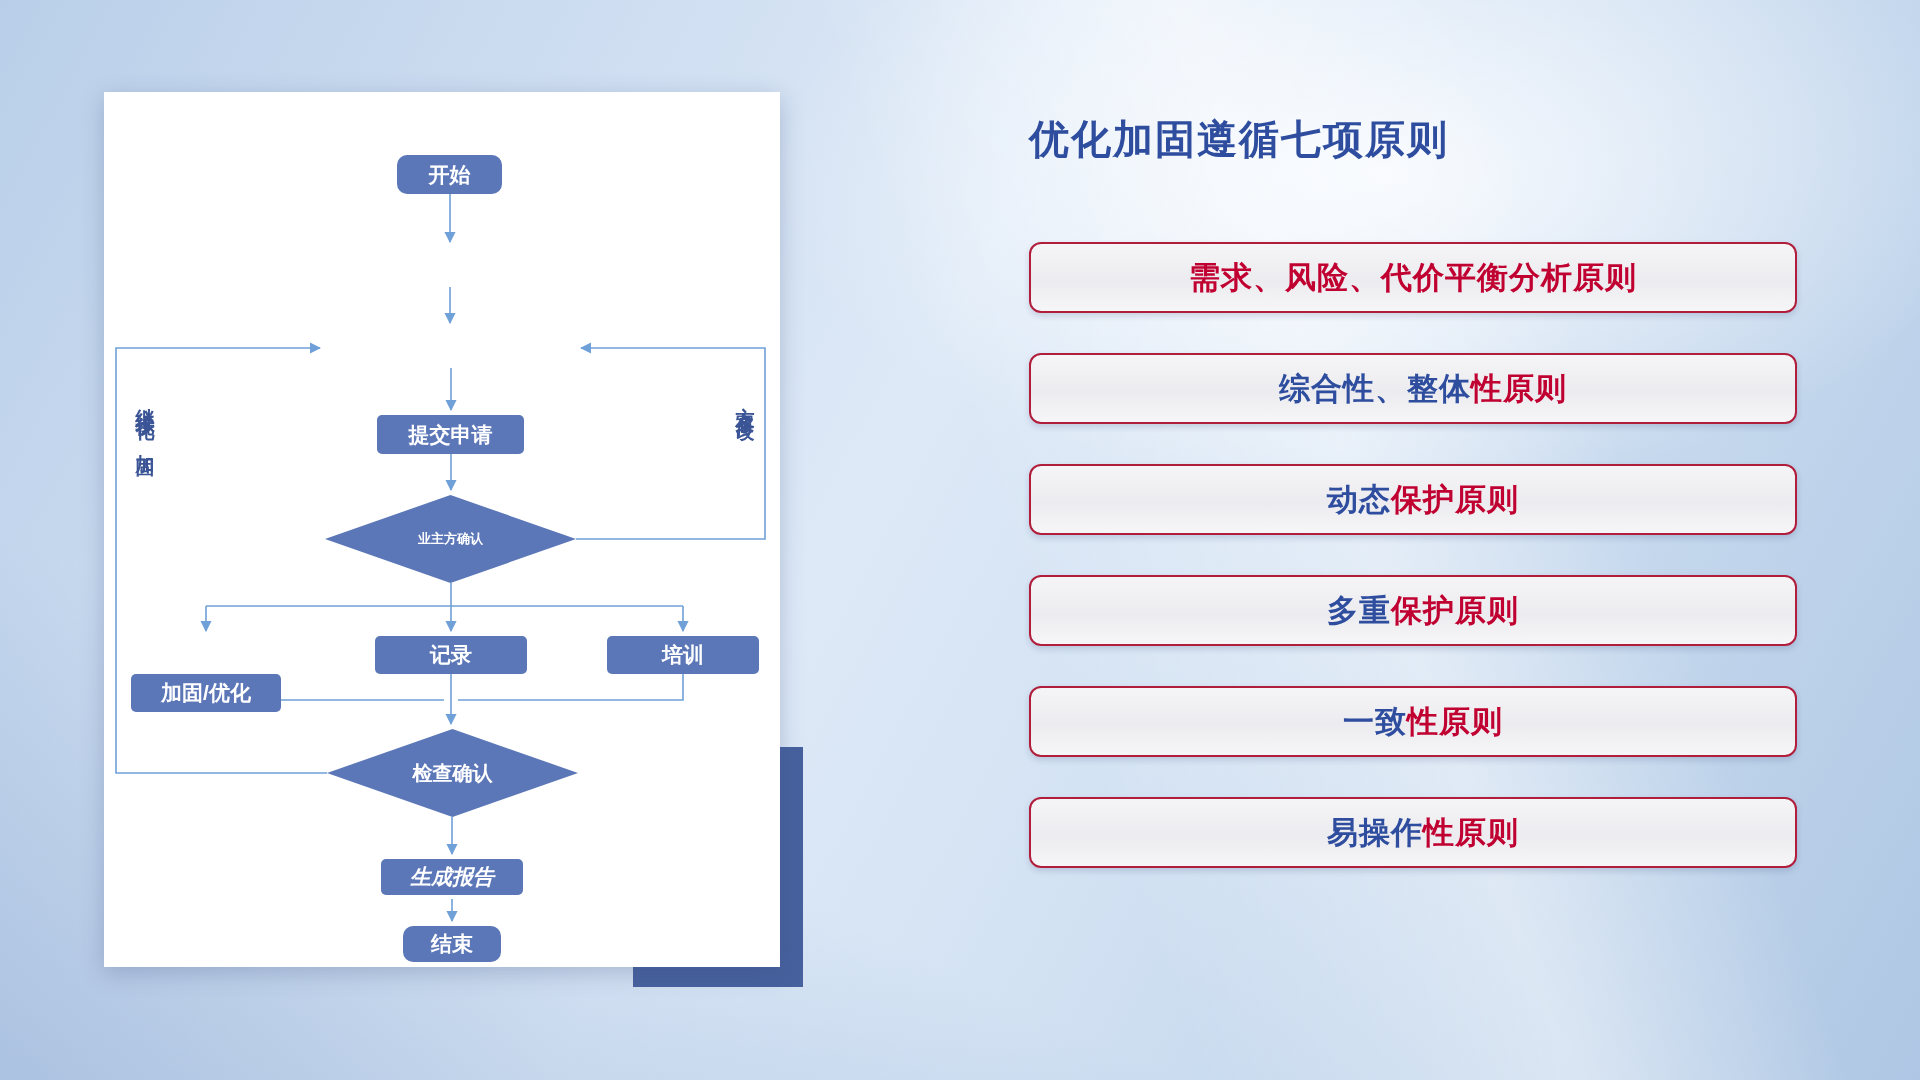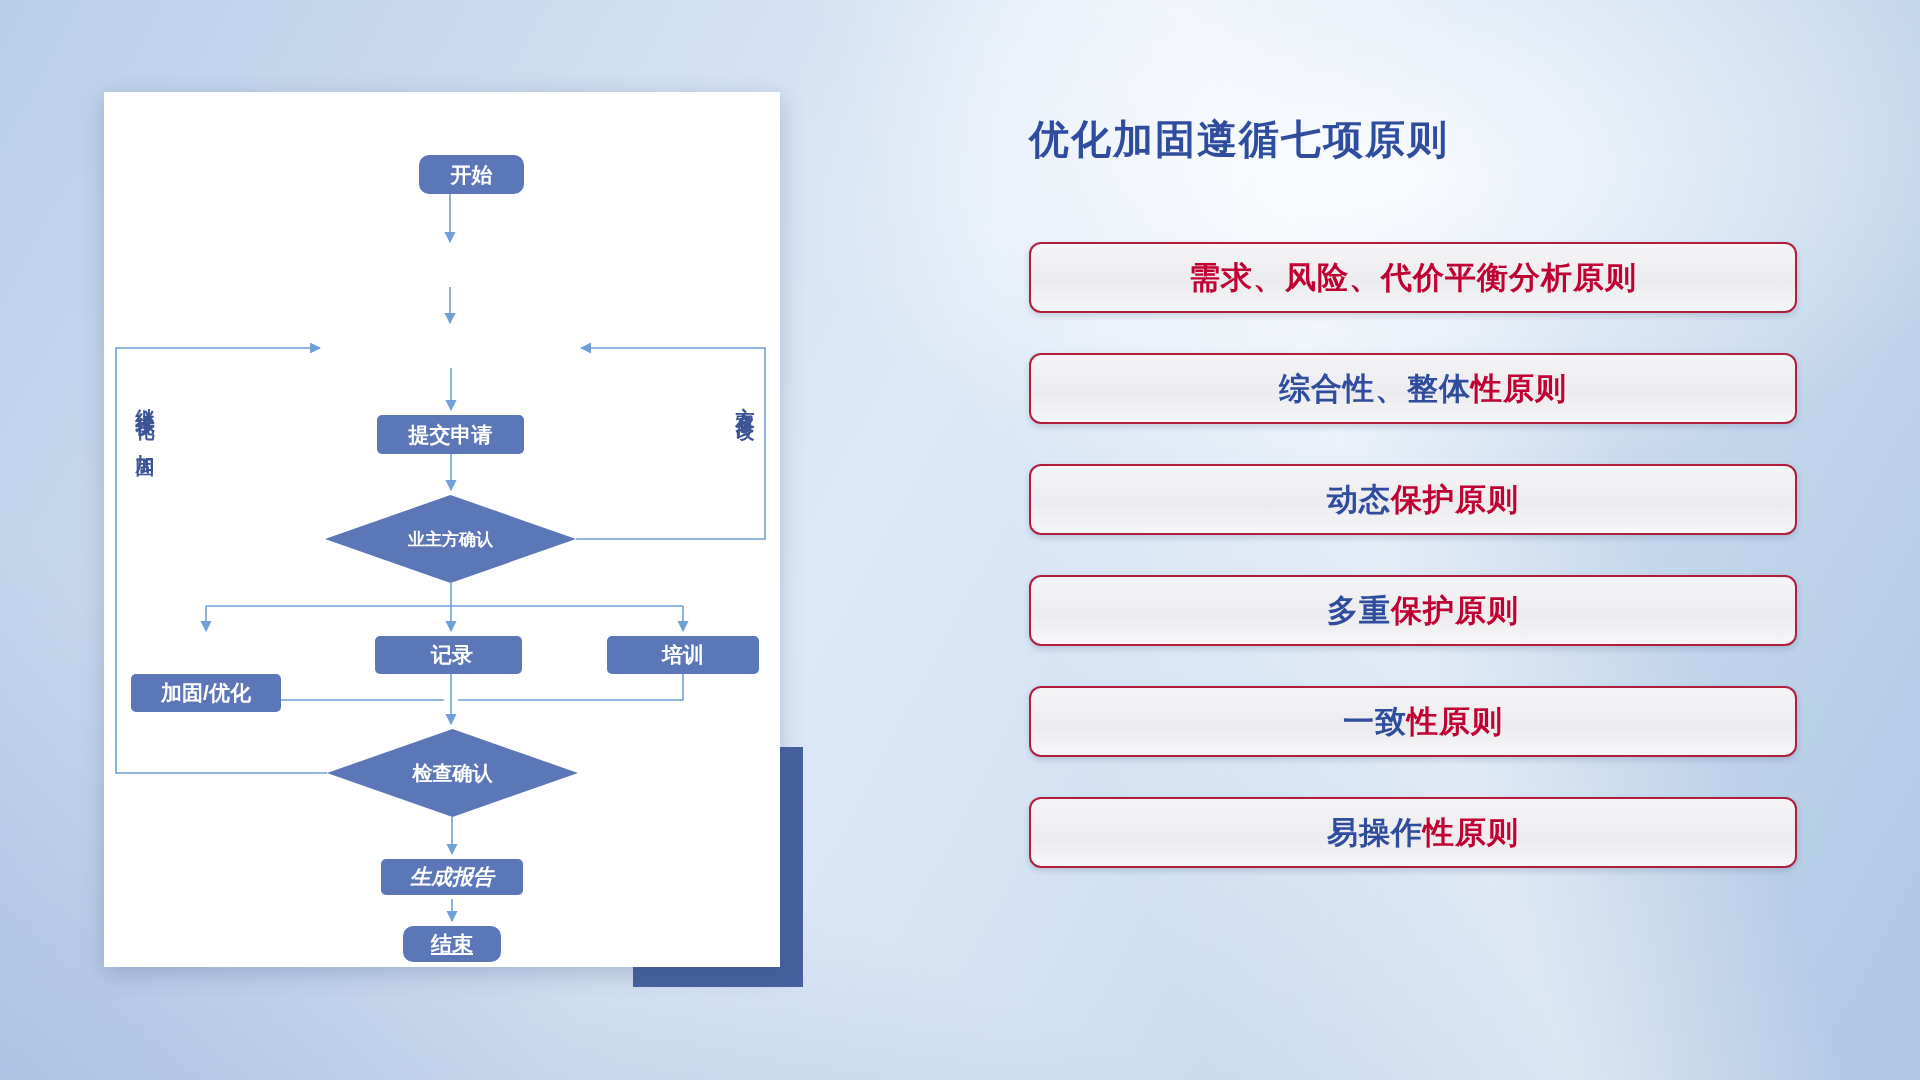--- a/index.html
+++ b/index.html
@@ -149,39 +149,39 @@
         <path d="M579,514 V539" marker-end="url(#arr)"></path>
         <path d="M102,582 V608 H340"></path>
         <path d="M579,582 V608 H354"></path>
         <path d="M347,582 V632" marker-end="url(#arr)"></path>
         <path d="M223,681 H12 V256 H216" marker-end="url(#arr)"></path>
         <path d="M348,725 V762" marker-end="url(#arr)"></path>
         <path d="M348,807 V829" marker-end="url(#arr)"></path>
       </g>
     </svg>
 
-    <div class="flow-node terminal" style="left:293px; top:63px; width:105px; height:39px;margin-left:22px;">开始</div>
+    <div class="flow-node terminal" style="left:293px; top:63px; width:105px; height:39px;">开始</div>
 
 
 
     <div class="flow-node" style="left:273px; top:323px; width:147px; height:39px;">提交申请</div>
 
-    <div class="flow-diamond" style="left:221px; top:403px; width:251px; height:88px; font-size:17px;">业主方确认</div>
+    <div class="flow-diamond" style="left:221px; top:403px; width:251px; height:88px; font-size:13px;">业主方确认</div>
 
     <div class="flow-node" style="left:27px; top:544px; width:150px; height:38px;margin-top:38px;">加固/优化</div>
 
-    <div class="flow-node" style="left:271px; top:544px; width:140px; height:38px;padding-left:7px;">记录</div>
+    <div class="flow-node" style="left:271px; top:544px; width:152px; height:38px;">记录</div>
 
     <div class="flow-node" style="left:503px; top:544px; width:152px; height:38px;">培训</div>
 
     <div class="flow-diamond" style="left:223px; top:637px; width:251px; height:88px; font-size:20px;">检查确认</div>
 
     <div class="flow-node" style="left:277px; top:767px; width:142px; height:36px;font-style:italic;">生成报告</div>
 
-    <div class="flow-node terminal" style="left:299px; top:834px; width:98px; height:36px;text-decoration:underline;">结束</div>
+    <div class="flow-node terminal" style="left:299px; top:834px; width:98px; height:36px;">结束</div>
 
     <div class="v-label" style="left:28px; top:300px;">继续优化/加固</div>
 
     <div class="v-label" style="left:628px; top:300px;">方案修改</div>
 
   </div>
 
   <div class="right-panel">
     <div class="panel-title">优化加固遵循七项原则</div>
     <div class="principles">

